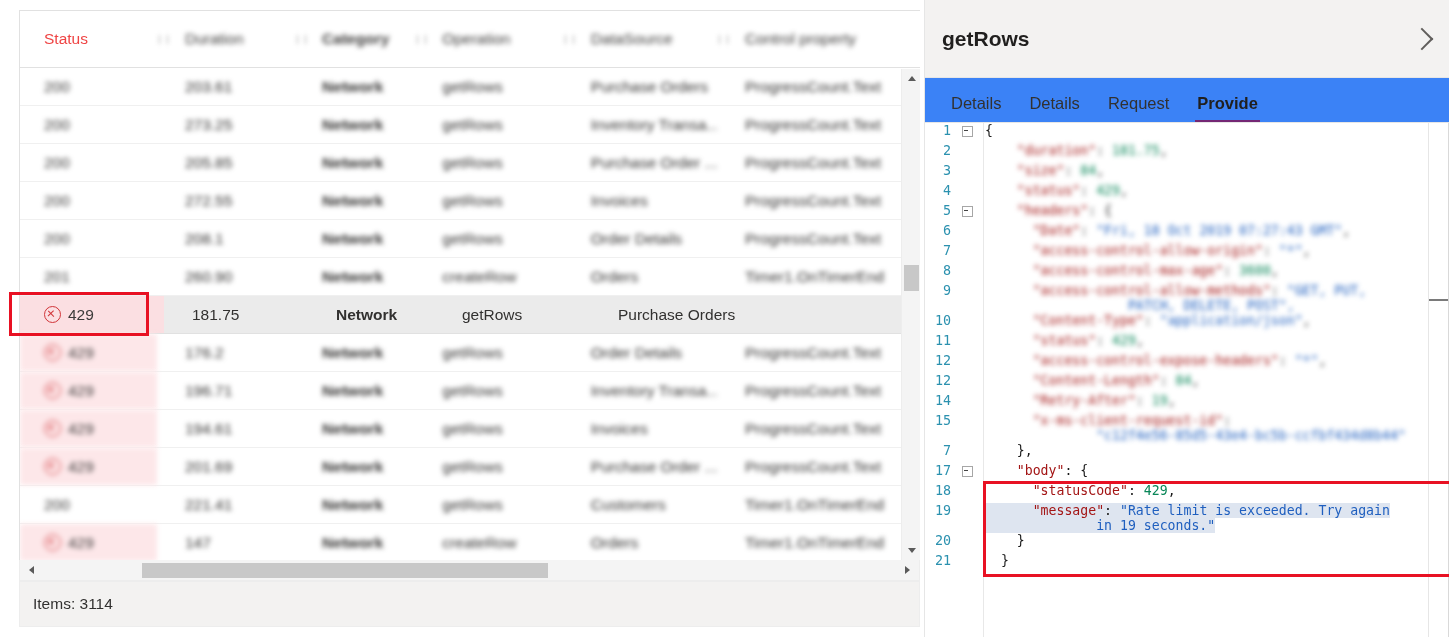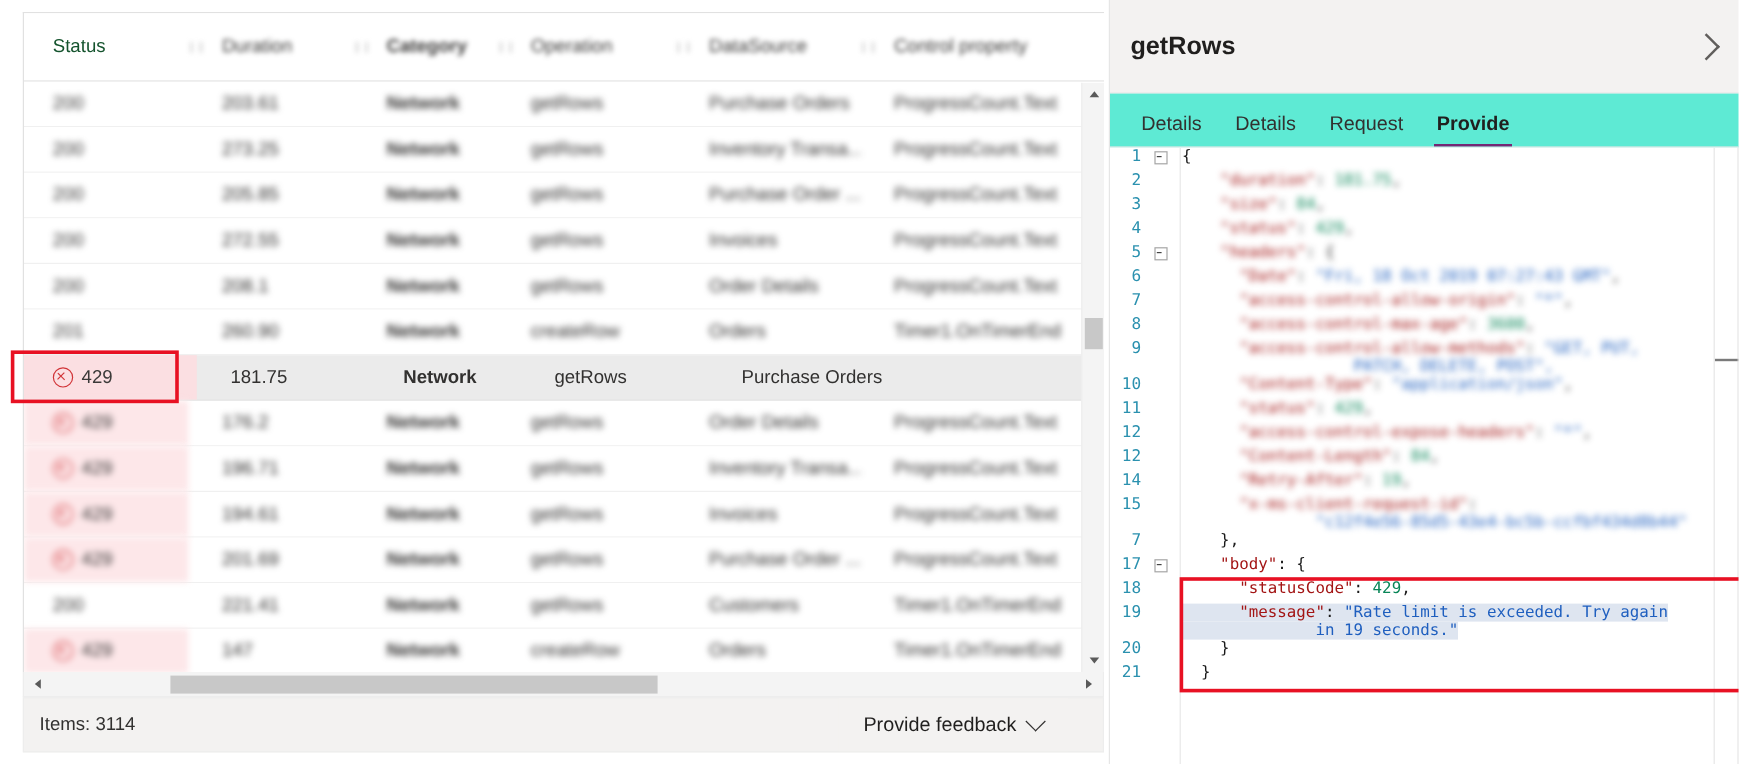--- a/index.html
+++ b/index.html
@@ -45,21 +45,21 @@
     display: flex;
     align-items: center;
     height: 57px;
     box-sizing: border-box;
     border-bottom: 1px solid #e1e1e1;
     background: #ffffff;
     padding-left: 0px;
   }
   .th {
     font-size: 15.5px;
-    color: #14532d;
+    color: #ef4444;
     white-space: nowrap;
     overflow: hidden;
     box-sizing: border-box;
     display: flex;
     align-items: center;
     text-align: center;
   }
   .th.blurred { filter: blur(2.4px); color: #3b3a39; }
   .col-grip {
     width: 14px; height: 14px;
@@ -254,21 +254,21 @@
     margin-left: auto;
     width: 14px; height: 14px;
     border-right: 2px solid #605e5c;
     border-top: 2px solid #605e5c;
     transform: rotate(45deg);
     cursor: pointer;
   }
 
   #tabs {
     height: 45px;
-    background: #5eead4;
+    background: #3b82f6;
     display: flex;
     align-items: flex-end;
     padding-left: 12px;
     box-sizing: border-box;
     border-bottom: 1px solid #e6e6e6;
   }
   .tab {
     padding: 0 14px 9px 14px;
     font-size: 16.5px;
     color: #323130;
@@ -620,24 +620,20 @@
           <div class="tri left"></div>
         </div>
       <div id="h-thumb"></div>
       <div class="h-arrow r">
           <div class="tri right"></div>
         </div>
     </div>
 
     <div id="statusbar">
       <div id="items-count">Items: 3114</div>
-      <div id="feedback-btn">
-        <span>Provide feedback</span>
-        <span class="chev-down"></span>
-      </div>
     </div>
   </div>
 
   <div id="detail-pane">
 
     <div id="detail-header">
       <div id="detail-title">getRows</div>
       <div id="expand-chevron"></div>
     </div>
 

